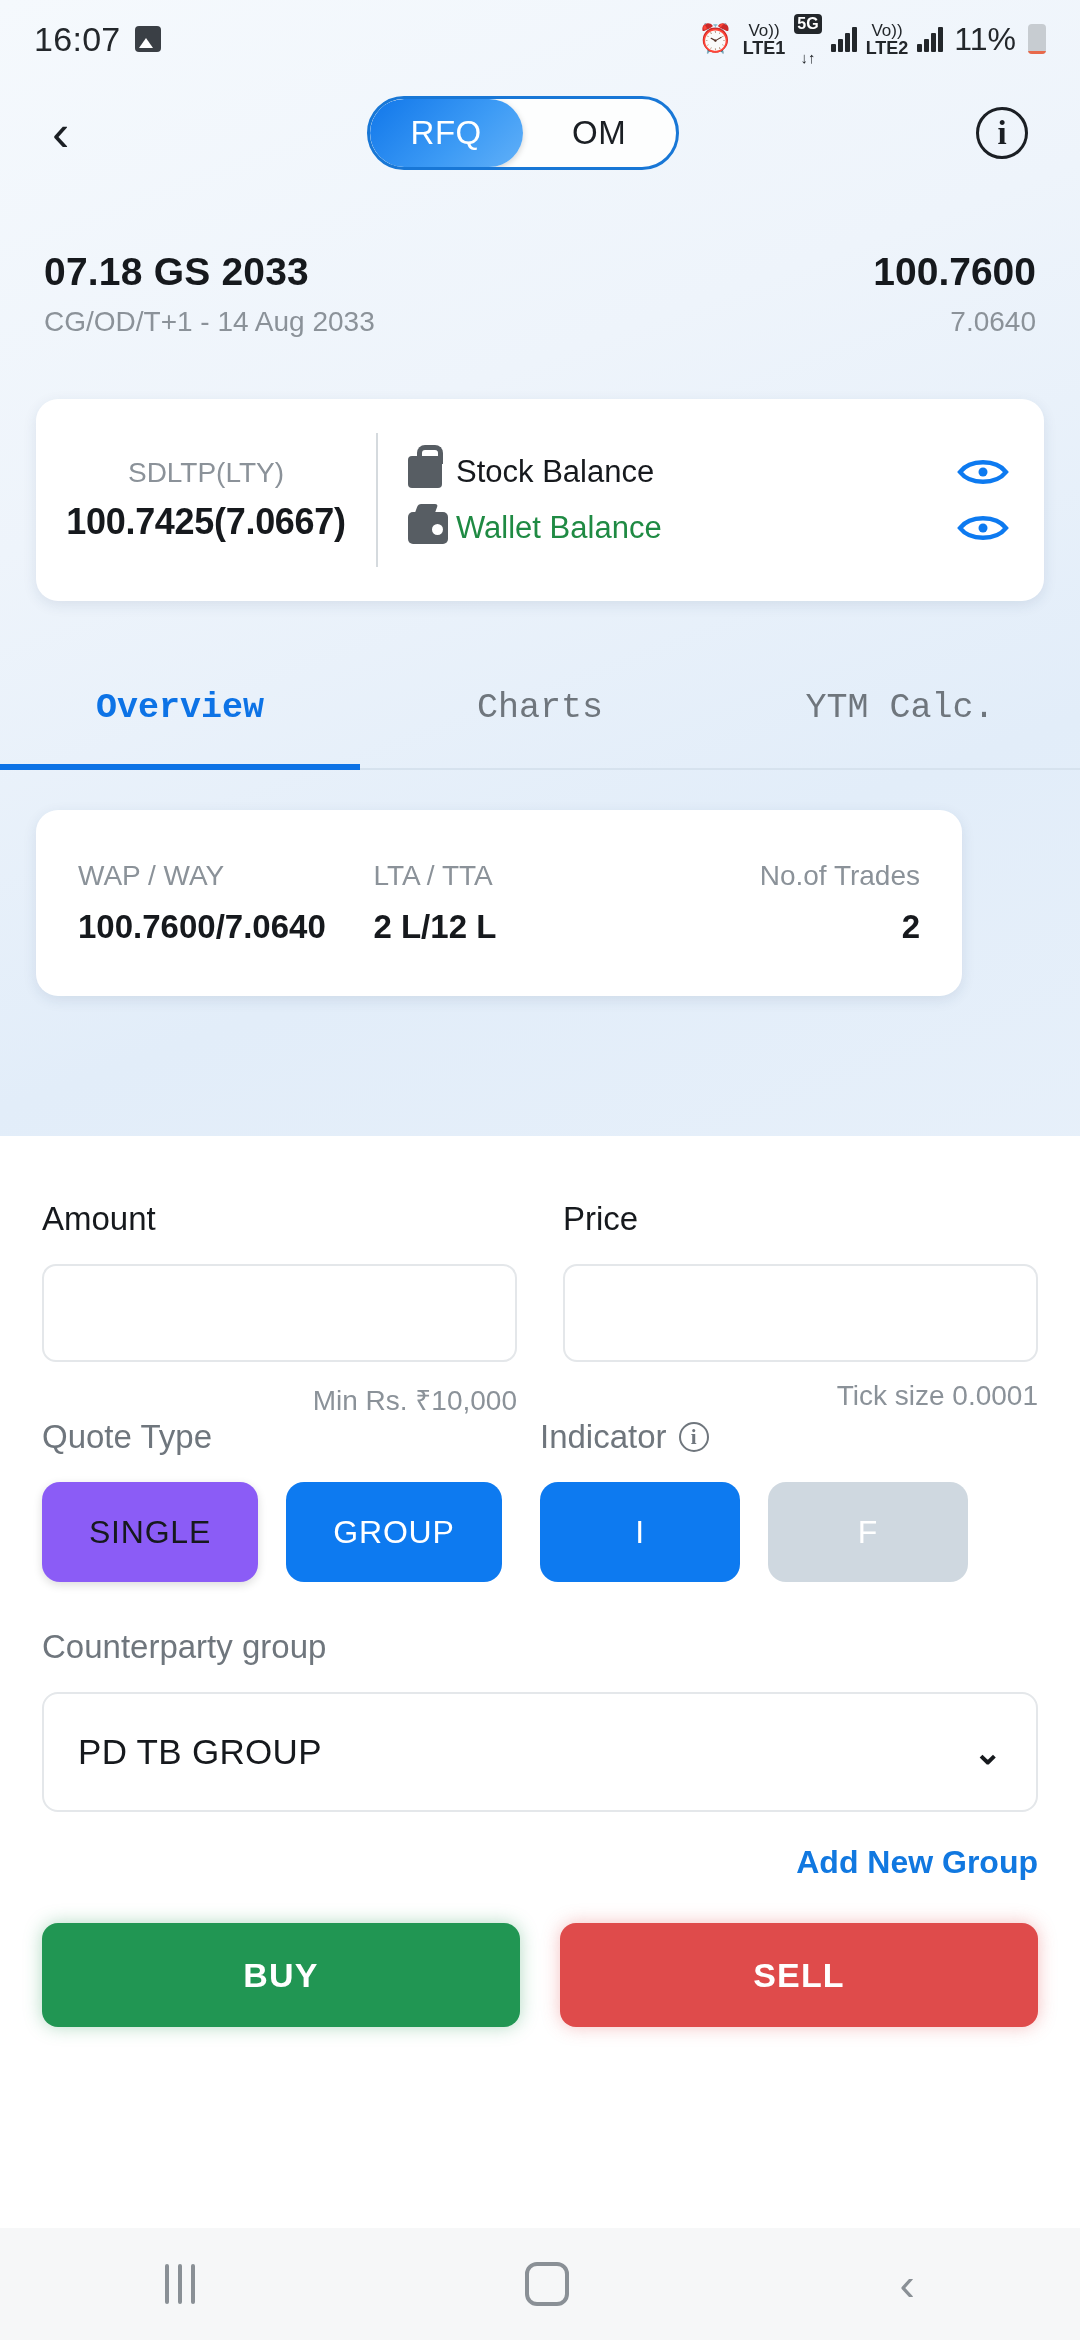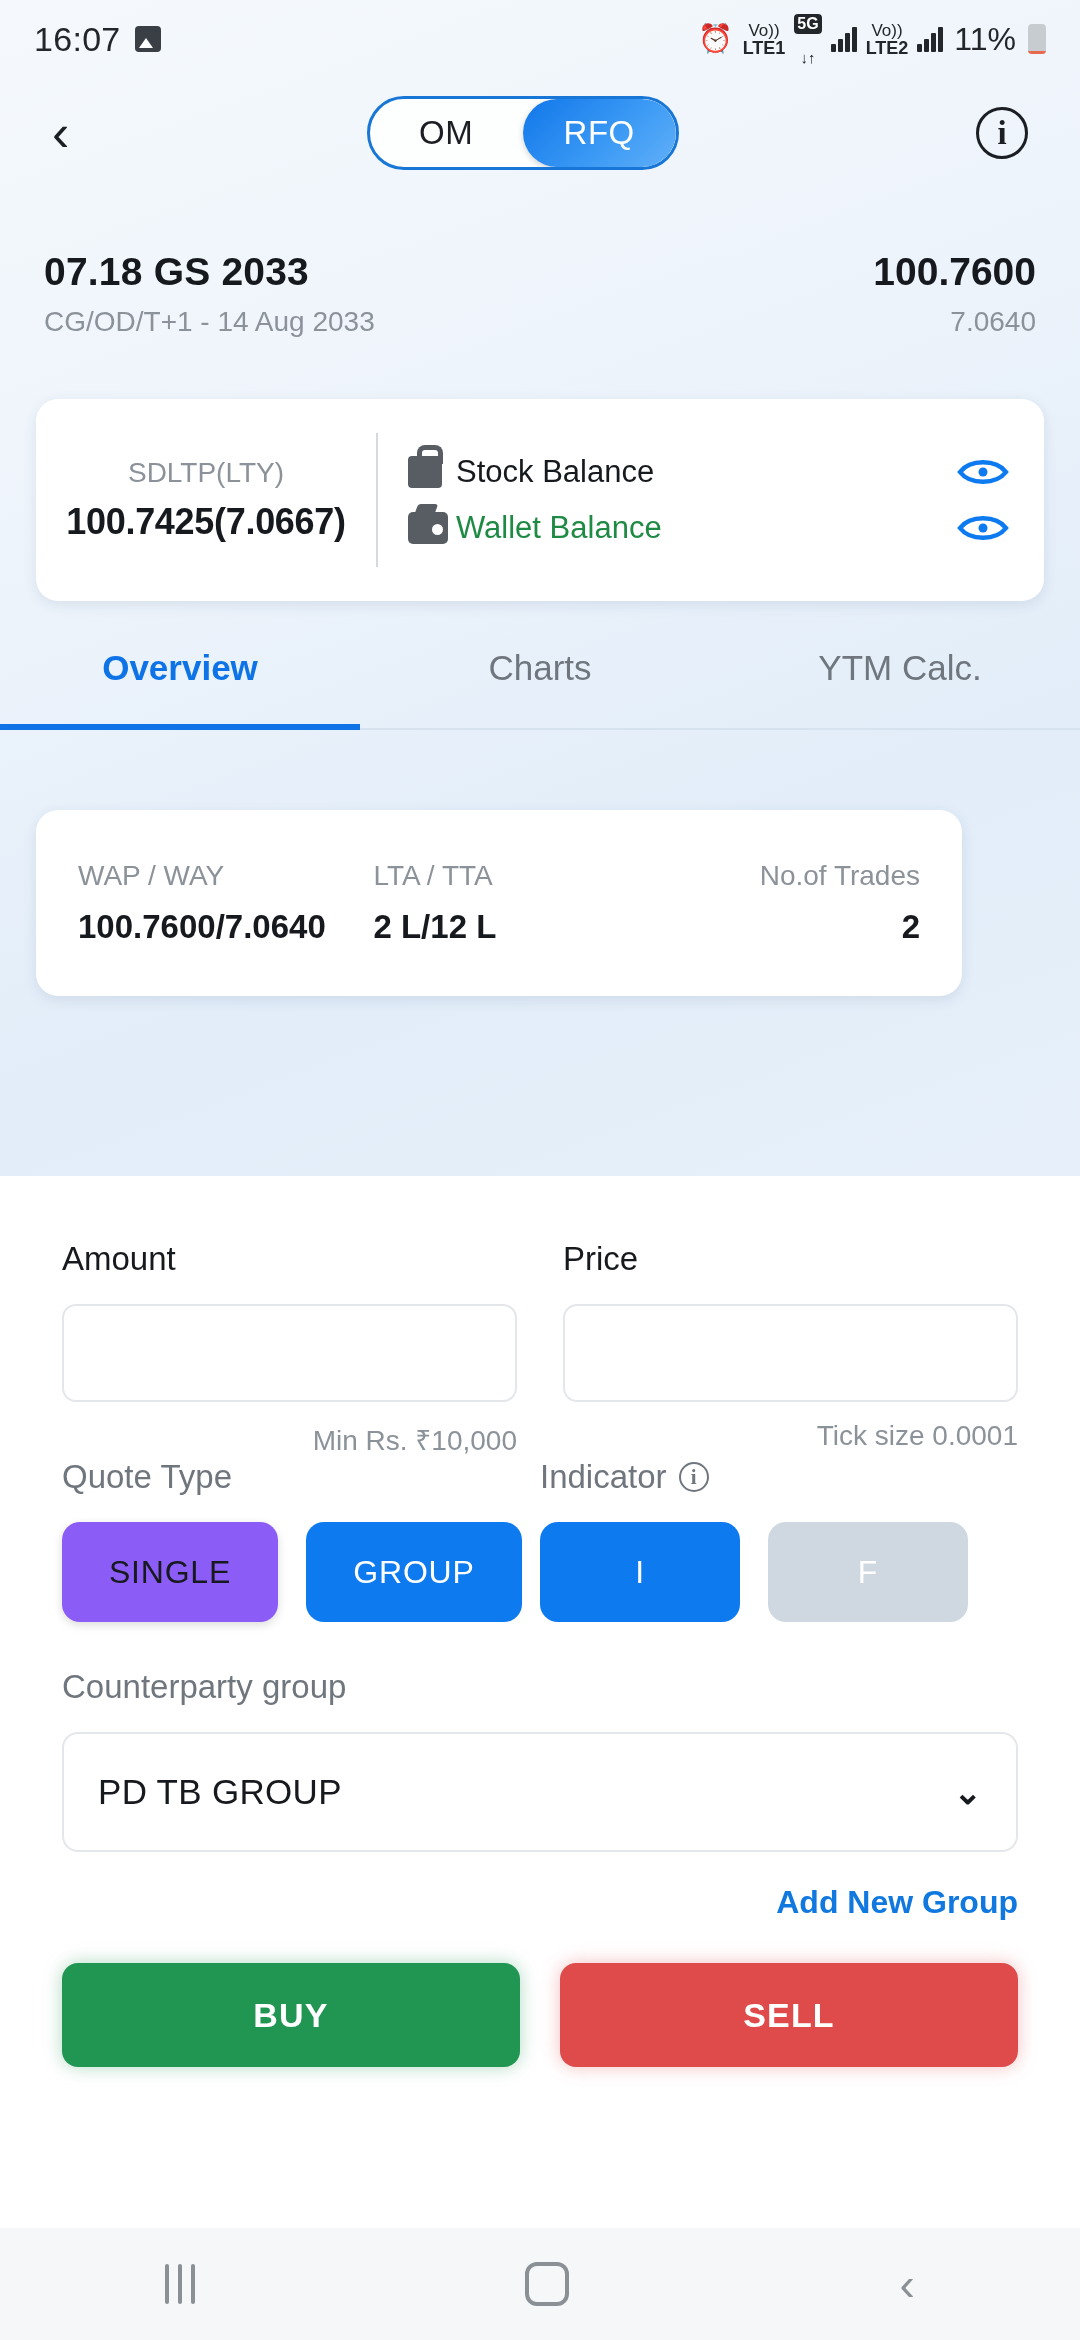--- a/index.html
+++ b/index.html
@@ -113,23 +113,24 @@
     background:#ffffff; border-radius:50%;
   }
   .bal-text{ flex:1; font-size:31px; }
   .bal-text.dark{ color:#16191d; }
   .bal-text.green{ color:#1f8a43; }
   .eye{ width:54px; height:34px; position:relative; }
   .eye svg{ display:block; }
 
   
   .tabs{
-    position:absolute; left:0; top:608px; width:1080px; height:122px;
+    position:absolute; left:0; top:648px; width:1080px; height:122px;
     display:flex; align-items:center;
     border-bottom:2px solid #d6e2ee;
+    font-family:Liberation Mono, monospace;
   }
   .tab{ flex:1; text-align:center; font-size:35px; color:#6f767d; position:relative; height:100%;
         display:flex; align-items:center; justify-content:center;}
   .tab.active{ color:#0d73e6; font-weight:bold; }
   .tab.active::after{
     content:""; position:absolute; left:0; bottom:-2px; width:100%; height:6px; background:#0d73e6;
   }
 
   
   .stats-card{
@@ -139,22 +140,22 @@
     display:flex; align-items:center; padding:0 42px;
   }
   .stat{ flex:1; }
   .stat.c{ flex:0.85; }
   .stat.r{ text-align:right; }
   .stat-label{ font-size:28px; color:#8b9299; }
   .stat-value{ font-size:33px; font-weight:bold; color:#16191d; margin-top:16px; }
 
   
   .sheet{
-    position:absolute; left:0; top:1176px; width:1080px; height:1036px;
-    background:#ffffff; padding:0 62px;
+    position:absolute; left:0; top:1136px; width:1080px; height:1036px;
+    background:#ffffff; padding:0 42px;
   }
   .field-row{ display:flex; gap:46px; margin-top:64px; }
   .field{ flex:1; }
   .field-label{ font-size:33px; color:#16191d; }
   .field-input{
     margin-top:26px; width:100%; height:98px;
     border:2px solid #e4e7ea; border-radius:14px; background:#ffffff;
     font-family:"Liberation Sans", sans-serif; font-size:32px; color:#16191d;
     padding:0 22px; outline:none;
   }
@@ -245,22 +246,22 @@
         <i></i>
       </span>
     <span class="batt-pct">11%</span>
     <span class="batt"></span>
   </div>
 </div>
 
 <div class="app-bar">
   <span class="back-chevron">‹</span>
   <div class="seg">
+    <div class="seg-item active">RFQ</div>
     <div class="seg-item inactive">OM</div>
-    <div class="seg-item active">RFQ</div>
   </div>
   <span class="info-circle">i</span>
 </div>
 
 <div class="inst">
   <div>
     <div class="inst-name">07.18 GS 2033</div>
     <div class="inst-sub">CG/OD/T+1 - 14 Aug 2033</div>
   </div>
   <div>

